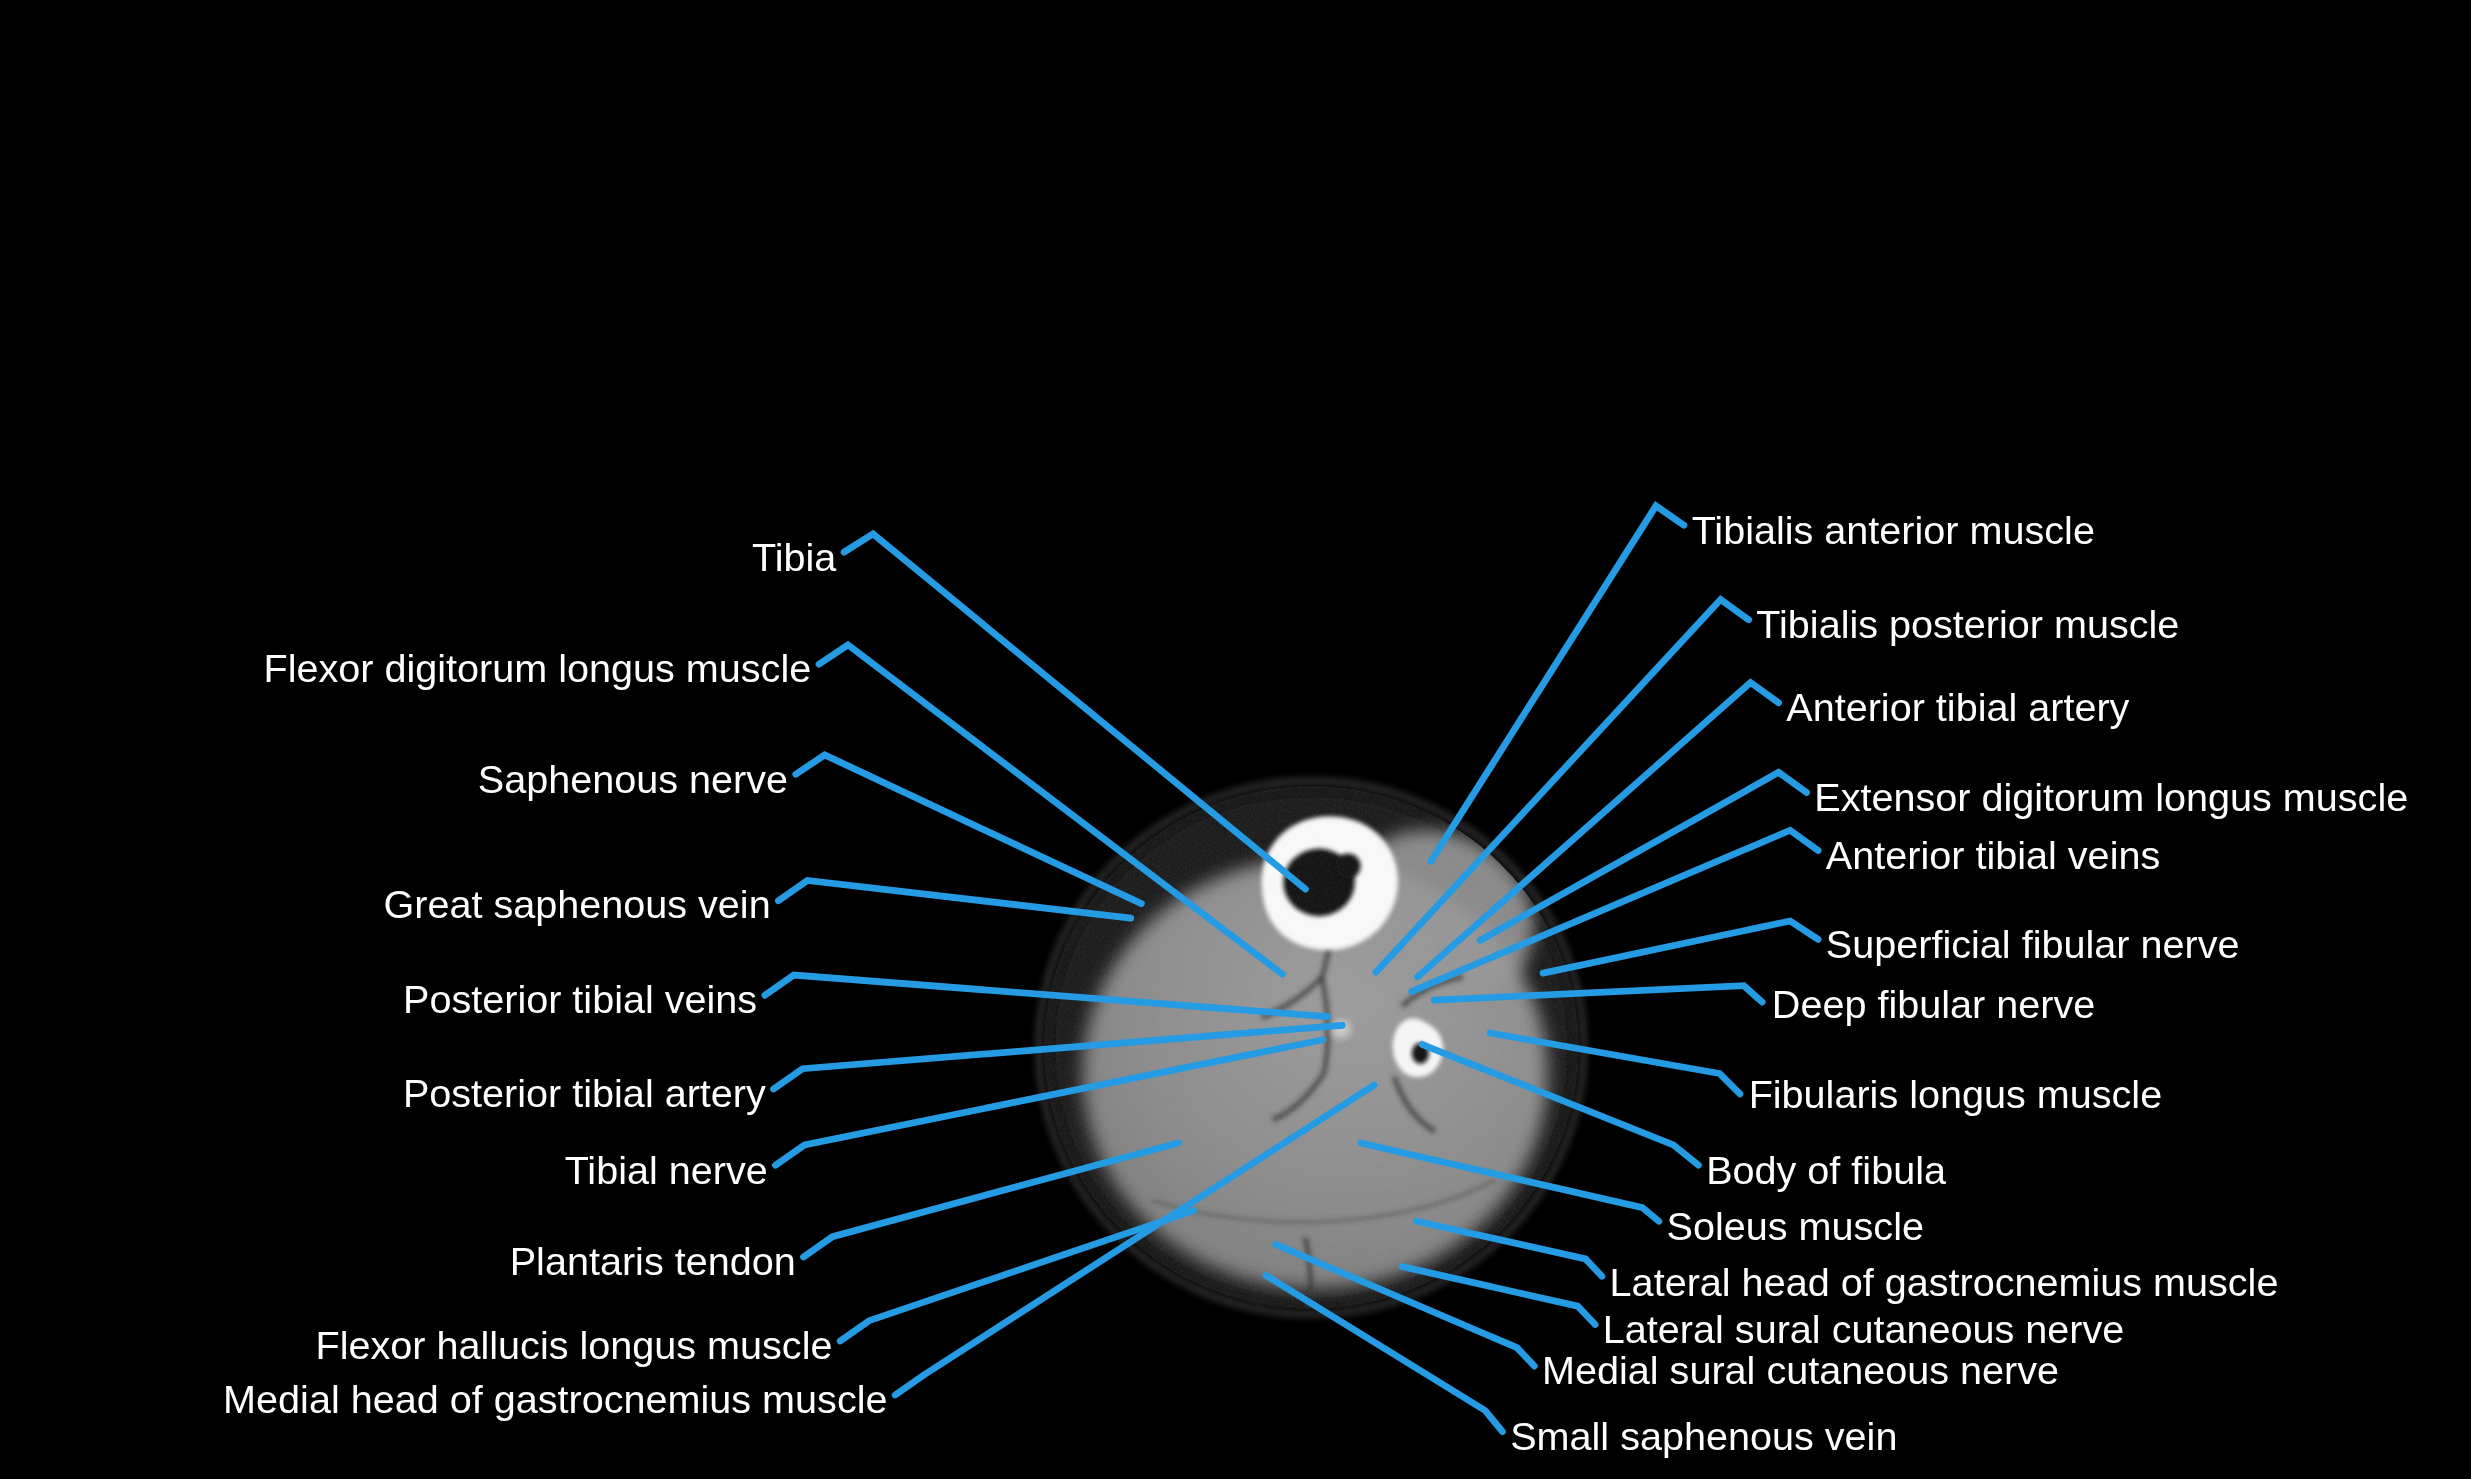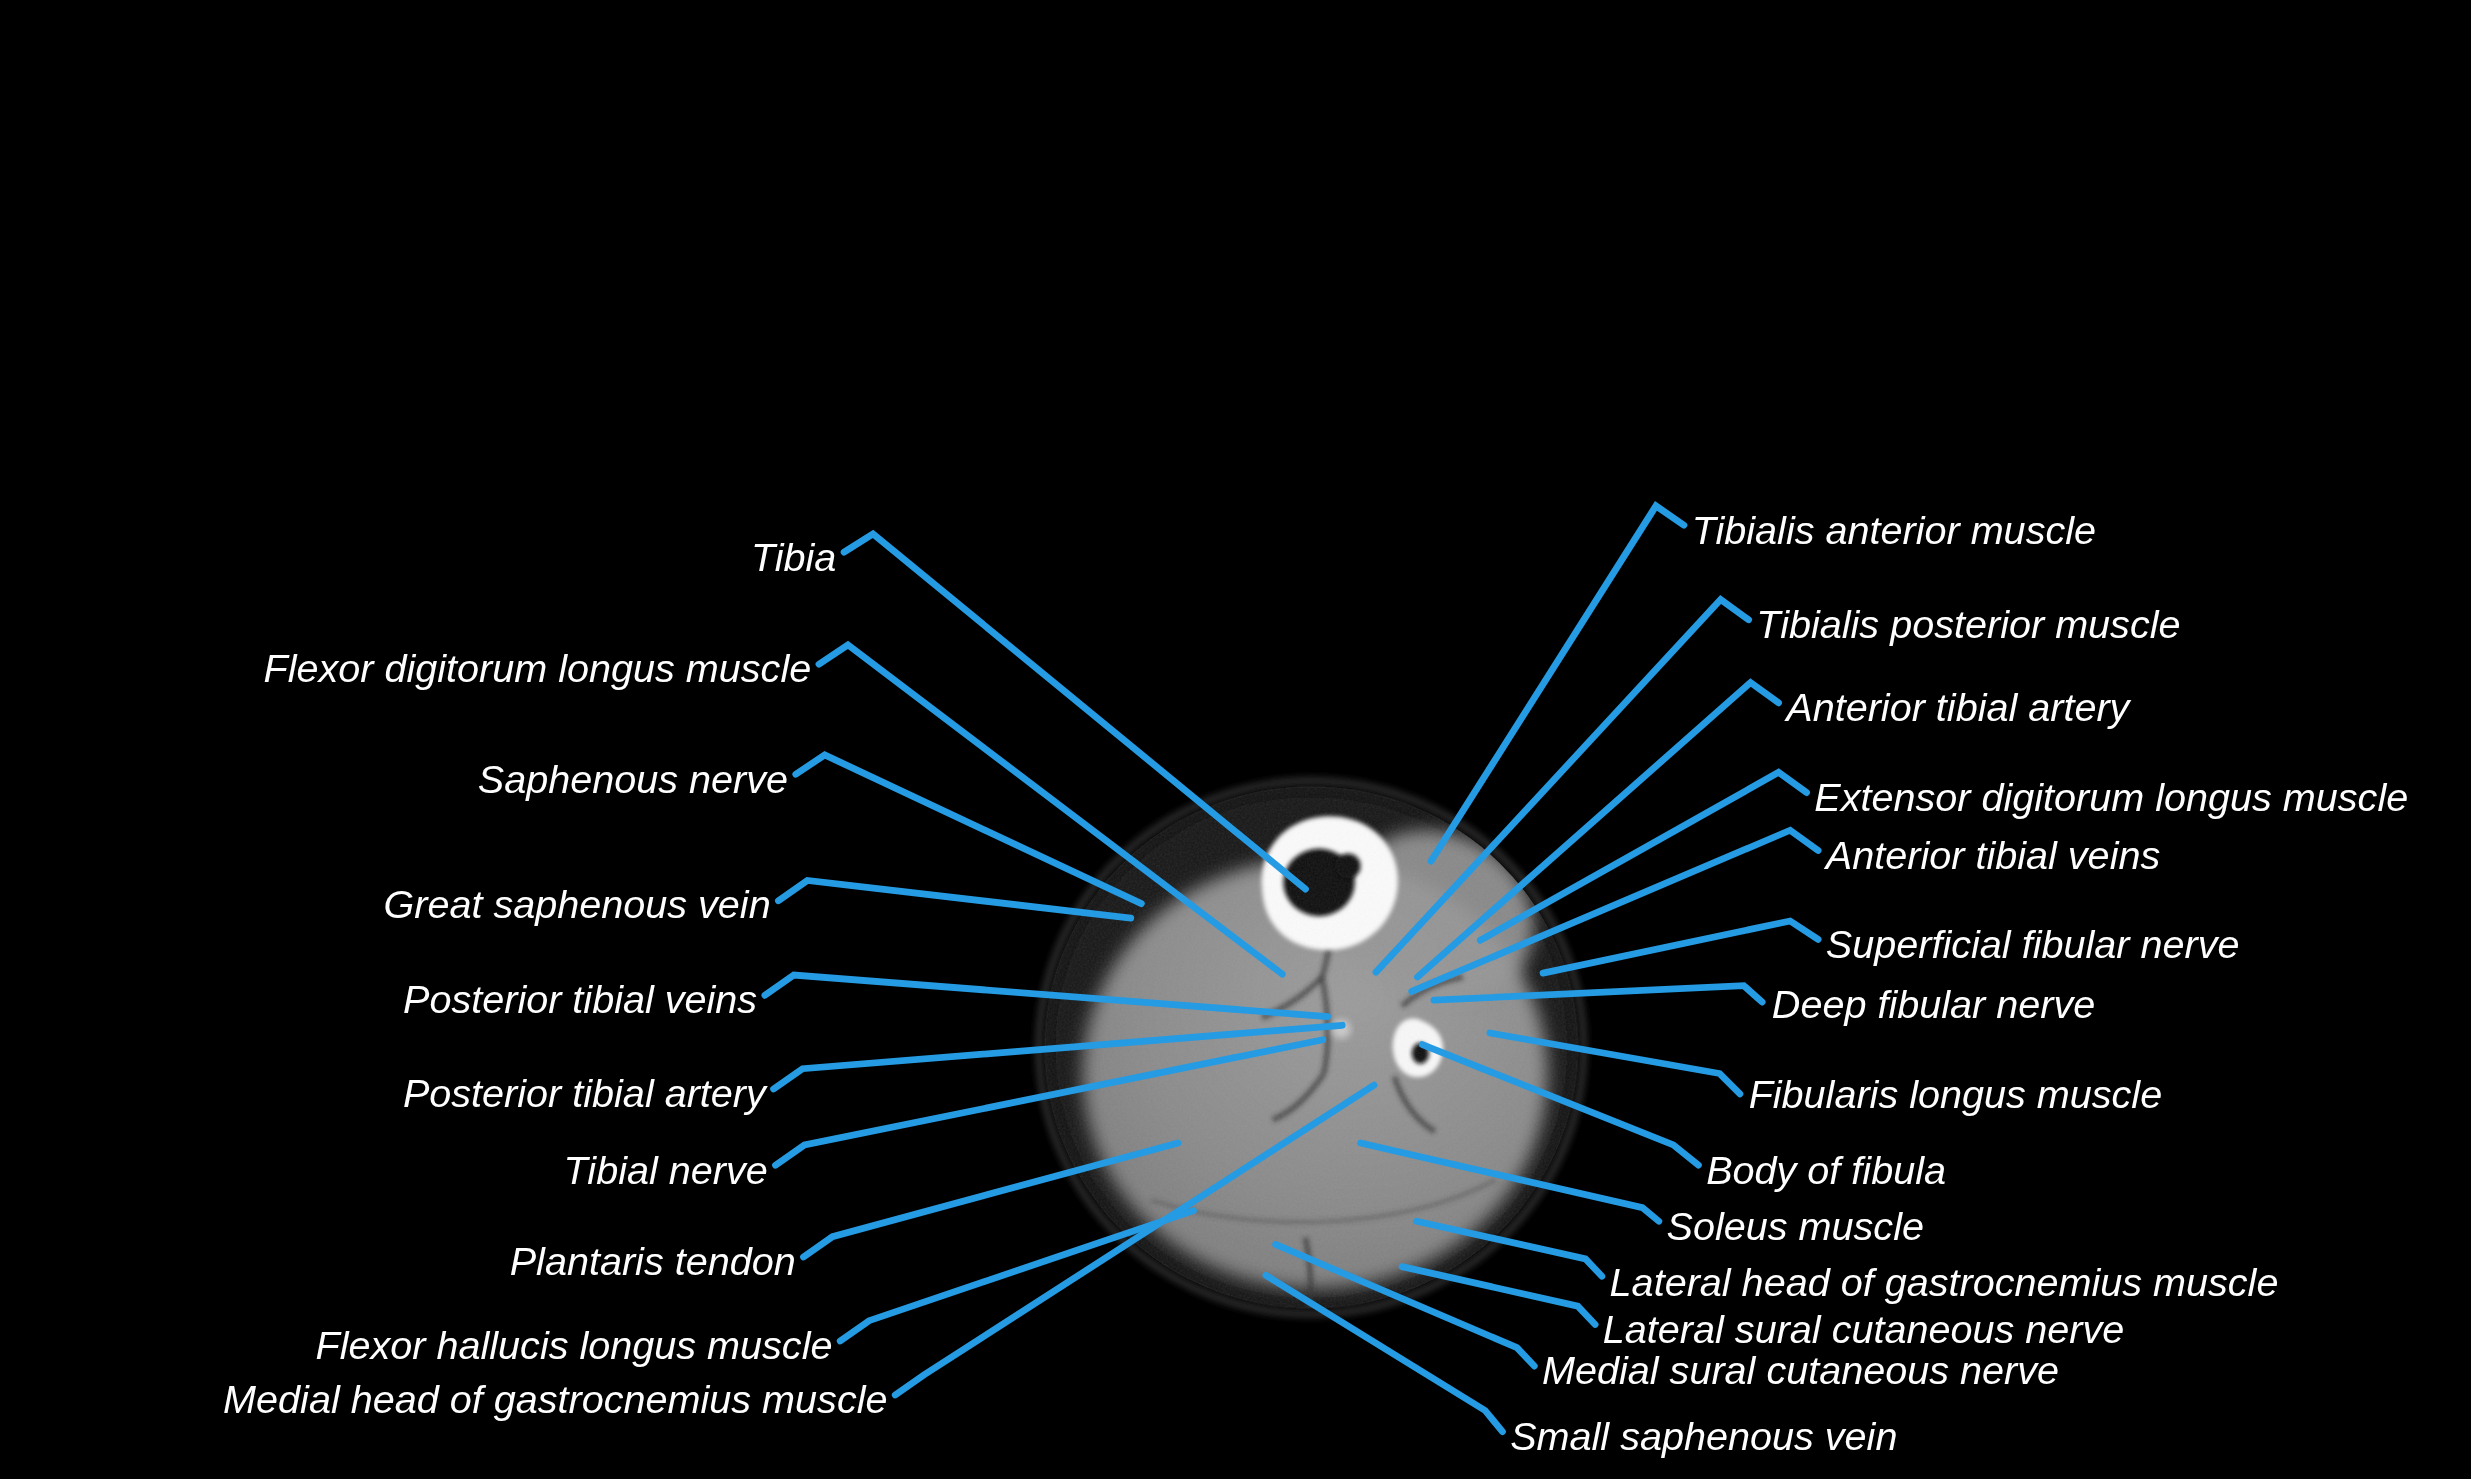--- a/index.html
+++ b/index.html
@@ -1,16 +1,16 @@
 <!DOCTYPE html>
 <html style="--accent: #259be4; --label-color: #ffffff;"><head>
 <meta charset="utf-8">
 <style>
   html,body{margin:0;padding:0;background:#000;}
-  #stage{position:relative;width:2472px;height:1479px;background:#000;overflow:hidden;font-style:italic;}
+  #stage{position:relative;width:2472px;height:1479px;background:#000;overflow:hidden;}
   svg{display:block;}
   .leader{stroke:var(--accent,#259be4);stroke-width:7;fill:none;stroke-linecap:round;stroke-linejoin:miter;}
   .lbl{fill:var(--label-color,#ffffff);font-family:"Liberation Sans",sans-serif;font-size:41px;font-weight:400;}
   .end{text-anchor:end;}
   .start{text-anchor:start;}
   .fascia{fill:none;stroke:#303030;stroke-width:6;opacity:.65;}
   .fascia-light{fill:none;stroke:#454545;stroke-width:4;opacity:.45;}
 </style>
 </head>
 <body style="background: rgb(0, 0, 0);">

